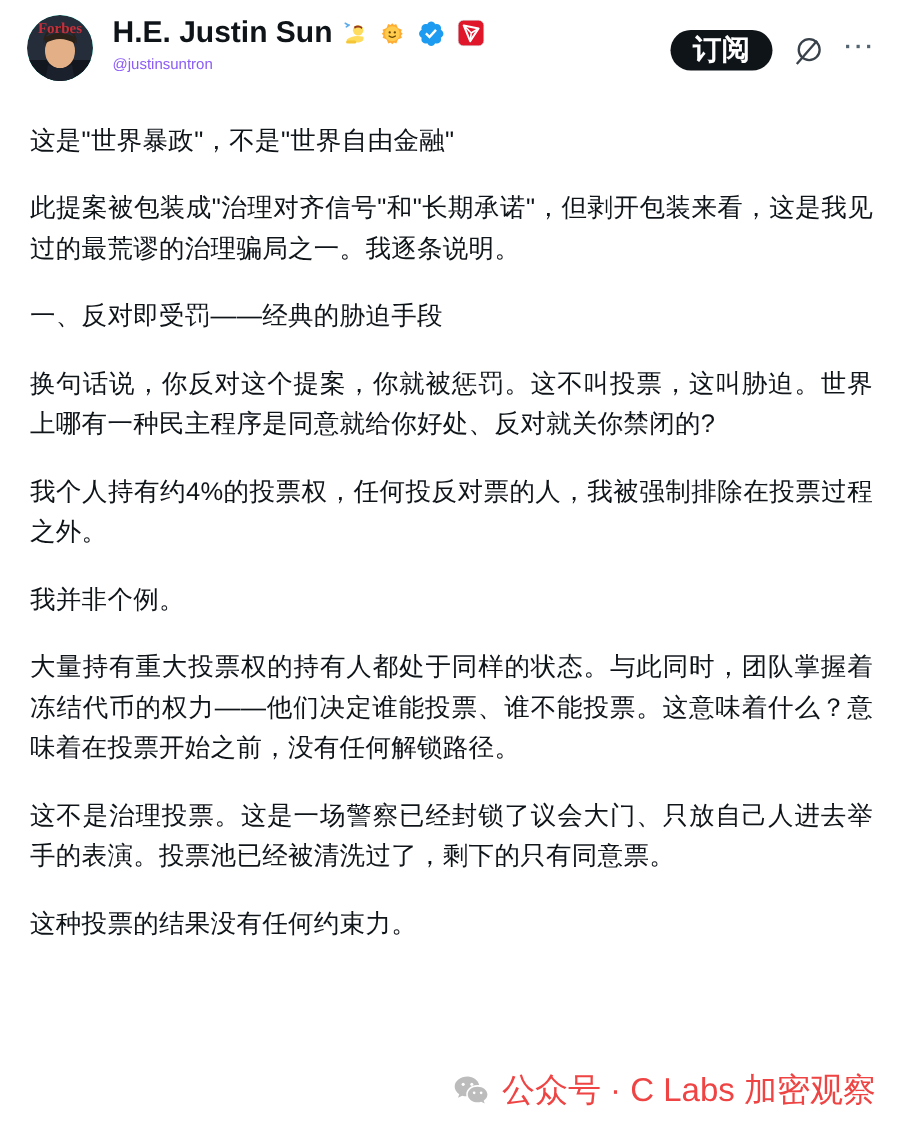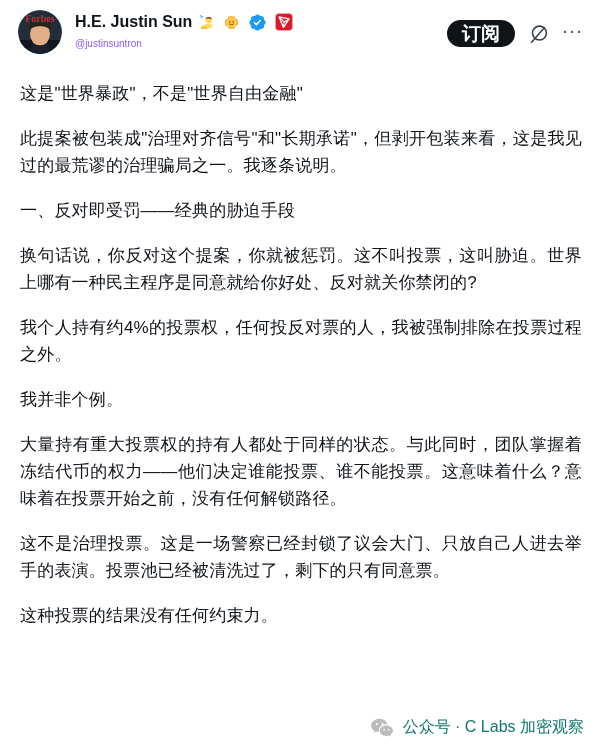--- a/index.html
+++ b/index.html
@@ -12,21 +12,21 @@
   .post { position:absolute; inset:0; background:#fff; }
 
   
   .header { position:absolute; top:10px; left:18px; right:16px; display:flex; align-items:flex-start; }
   .avatar {
     width:44px; height:44px; border-radius:50%; overflow:hidden; flex:none;
     cursor:pointer; background:#5eead4;
   }
   .avatar svg { display:block; }
   .names { margin-left:13px; margin-top:2px; min-width:0; }
-  .name-row { display:flex; align-items:center; gap:7px; font-weight:700; font-size:16px; line-height:20px; white-space:nowrap; }
+  .name-row { display:flex; align-items:center; gap:7px; font-weight:700; font-size:20px; line-height:20px; white-space:nowrap; }
   .name-row .display-name { cursor:pointer; }
   .emoji { display:inline-block; width:17px; height:17px; flex:none; }
   .badge { display:inline-block; flex:none; margin-left:1px; }
   .handle { font-size:10px; line-height:19px; color:#8b5cf6; margin-top:2px; cursor:pointer; }
 
   .header-right { margin-left:auto; display:flex; align-items:center; gap:13px; padding-top:10px; }
   .subscribe-btn {
     background:#0f1419; color:#fff; border:none; border-radius:14px;
     height:27px; padding:0 15px; font-size:19px; font-weight:700;
     font-family:inherit; cursor:pointer; line-height:27px;
@@ -40,22 +40,22 @@
     font-size:17px; line-height:27px; letter-spacing:0.2px;
     color:#0f1419; font-weight:400;
     text-align:justify; text-justify:inter-ideograph;
   }
   .content p { margin:0 0 18px 0; }
   .content p:last-child { margin-bottom:0; }
 
   
   .watermark {
     position:absolute; right:16px; top:713px;
-    display:flex; align-items:flex-end; gap:7px;
-    color:#0f766e; font-size:16px; line-height:27px; white-space:nowrap;
+    display:flex; align-items:center; gap:7px;
+    color:#ef4444; font-size:22px; line-height:27px; white-space:nowrap;
   }
   .watermark svg { display:block; }
 </style>
 </head>
 <body>
 
 <div class="post">
 
   <div class="header">
 

